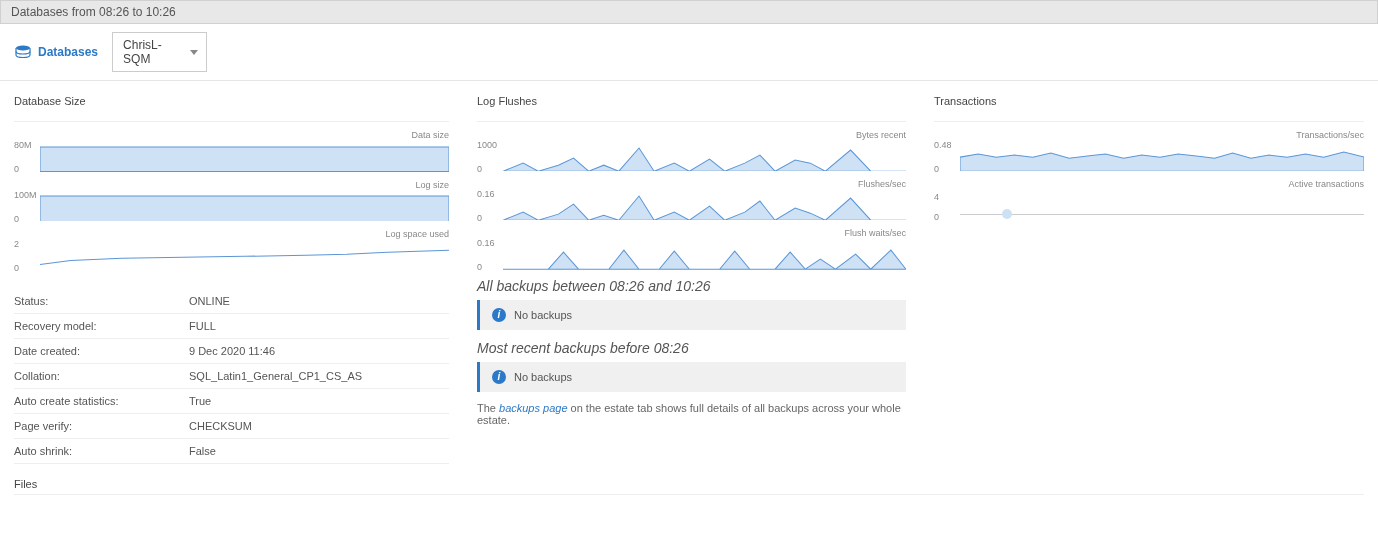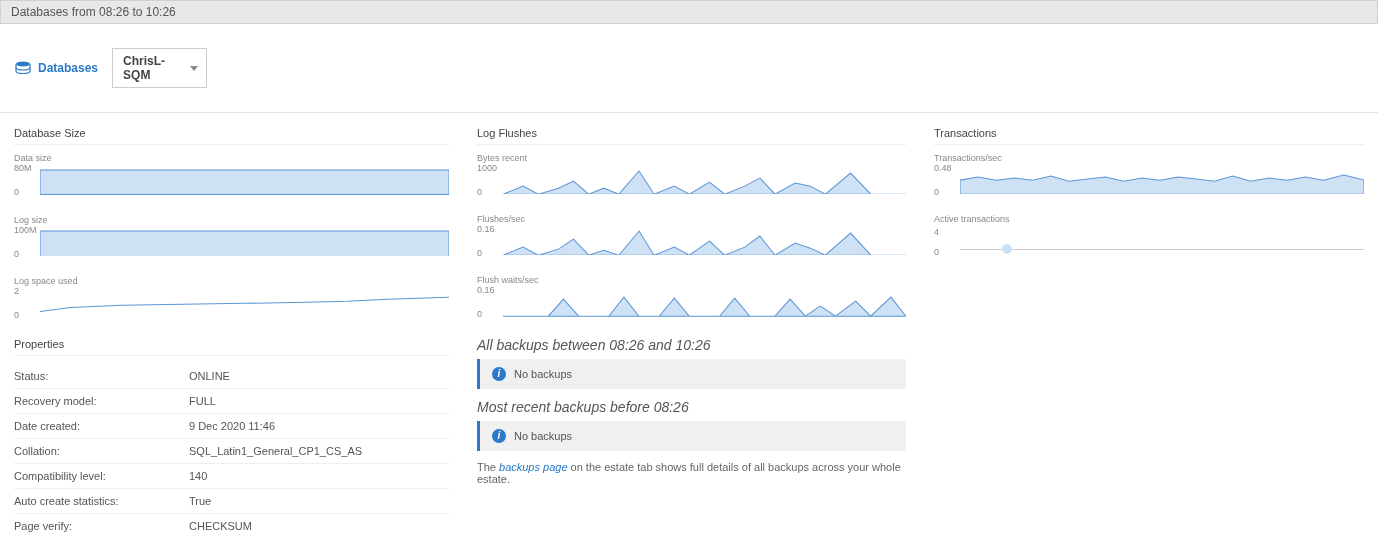--- a/index.html
+++ b/index.html
@@ -1,29 +1,29 @@
 <!DOCTYPE html>
 <html><head>
 <meta charset="utf-8">
 <style>
 * { box-sizing: border-box; margin: 0; padding: 0; }
 body { font-family: -apple-system, BlinkMacSystemFont, "Segoe UI", Arial, sans-serif; font-size: 11px; color: #555; background: #fff; width: 1378px; }
 .top-bar { background: #e8e8e8; border: 1px solid #d0d0d0; padding: 4px 10px; font-size: 12px; color: #555; }
-.nav-row { display: flex; align-items: center; padding: 24px 14px; border-bottom: 1px solid #e5e5e5; gap: 14px; }
+.nav-row { display: flex; align-items: center; padding: 8px 14px; border-bottom: 1px solid #e5e5e5; gap: 14px; }
 .db-icon { width: 18px; height: 14px; display: inline-flex; align-items: center; }
 .db-label { color: #2b79c7; font-weight: 600; font-size: 12px; display: flex; align-items: center; gap: 6px; }
-.db-select { border: 1px solid #ccc; padding: 5px 24px 5px 10px; font-size: 12px; color: #444; background: #fff; position: relative; cursor: pointer; width: 95px; font-weight: bold; }
+.db-select { border: 1px solid #ccc; padding: 5px 24px 5px 10px; font-size: 12px; color: #444; background: #fff; position: relative; cursor: pointer; width: 95px; }
 .db-select::after { content: ''; position: absolute; right: 8px; top: 50%; margin-top: -2px; border-left: 4px solid transparent; border-right: 4px solid transparent; border-top: 5px solid #888; }
 .content { display: flex; padding: 14px 14px 0 14px; gap: 28px; }
 .col-left { width: 435px; flex-shrink: 0; }
 .col-mid { flex: 1; }
 .col-right { width: 430px; flex-shrink: 0; }
-.section-title { font-size: 11px; color: #444; padding-bottom: 5px; border-bottom: 1px solid #eee; margin-bottom: 8px; }
+.section-title { font-size: 11px; color: #444; padding-bottom: 14px; border-bottom: 1px solid #eee; margin-bottom: 8px; }
 .chart-label { font-size: 9px; color: #888; margin-bottom: 3px; }
-.chart-box { margin-bottom: 20px; }
+.chart-box { margin-bottom: 8px; text-align: right; }
 .y-tick { font-size: 9px; color: #888; position: absolute; left: 0; transform: translateY(-50%); }
 .chart-svg-wrap { position: relative; padding-left: 26px; }
 svg.chart { display: block; width: 100%; }
 .area-fill { fill: #cfe1f5; stroke: #5b96d6; stroke-width: 1; }
 .line-stroke { fill: none; stroke: #5b96d6; stroke-width: 1; }
 .props { margin-top: 18px; }
 .prop-row { display: flex; border-bottom: 1px solid #eee; padding: 6px 0; }
 .prop-key { width: 175px; color: #555; }
 .prop-val { color: #555; }
 .backup-head { font-size: 14px; color: #555; margin: 4px 0 6px; font-style: italic; }
@@ -91,41 +91,36 @@
       <div class="chart-svg-wrap">
         <span class="y-tick" style="top:2px">2</span>
         <span class="y-tick" style="top:26px">0</span>
         <svg class="chart" viewBox="0 0 400 28" preserveAspectRatio="none">
             <path class="line-stroke" d="M0,22 L30,18 L80,16 L140,15 L200,14 L260,13 L300,12 L340,10 L370,9 L400,8"></path>
           </svg>
       </div>
     </div>
 
     <div class="props">
-      <div class="section-title">Properties</div>
       <div id="props-body">
           <div class="prop-row">
             <div class="prop-key">Status:</div>
             <div class="prop-val">ONLINE</div>
           </div>
           <div class="prop-row">
             <div class="prop-key">Recovery model:</div>
             <div class="prop-val">FULL</div>
           </div>
           <div class="prop-row">
             <div class="prop-key">Date created:</div>
             <div class="prop-val">9 Dec 2020 11:46</div>
           </div>
           <div class="prop-row">
             <div class="prop-key">Collation:</div>
             <div class="prop-val">SQL_Latin1_General_CP1_CS_AS</div>
-          </div>
-          <div class="prop-row">
-            <div class="prop-key">Compatibility level:</div>
-            <div class="prop-val">140</div>
           </div>
           <div class="prop-row">
             <div class="prop-key">Auto create statistics:</div>
             <div class="prop-val">True</div>
           </div>
           <div class="prop-row">
             <div class="prop-key">Page verify:</div>
             <div class="prop-val">CHECKSUM</div>
           </div>
           <div class="prop-row">

